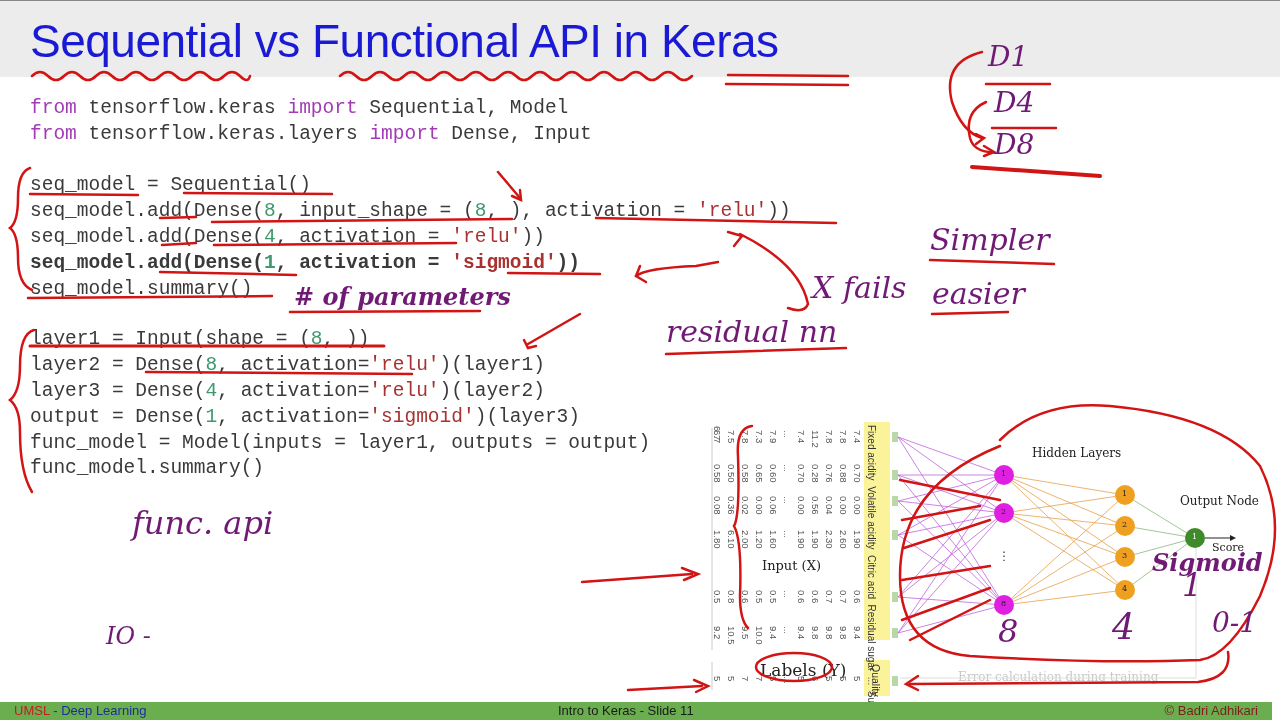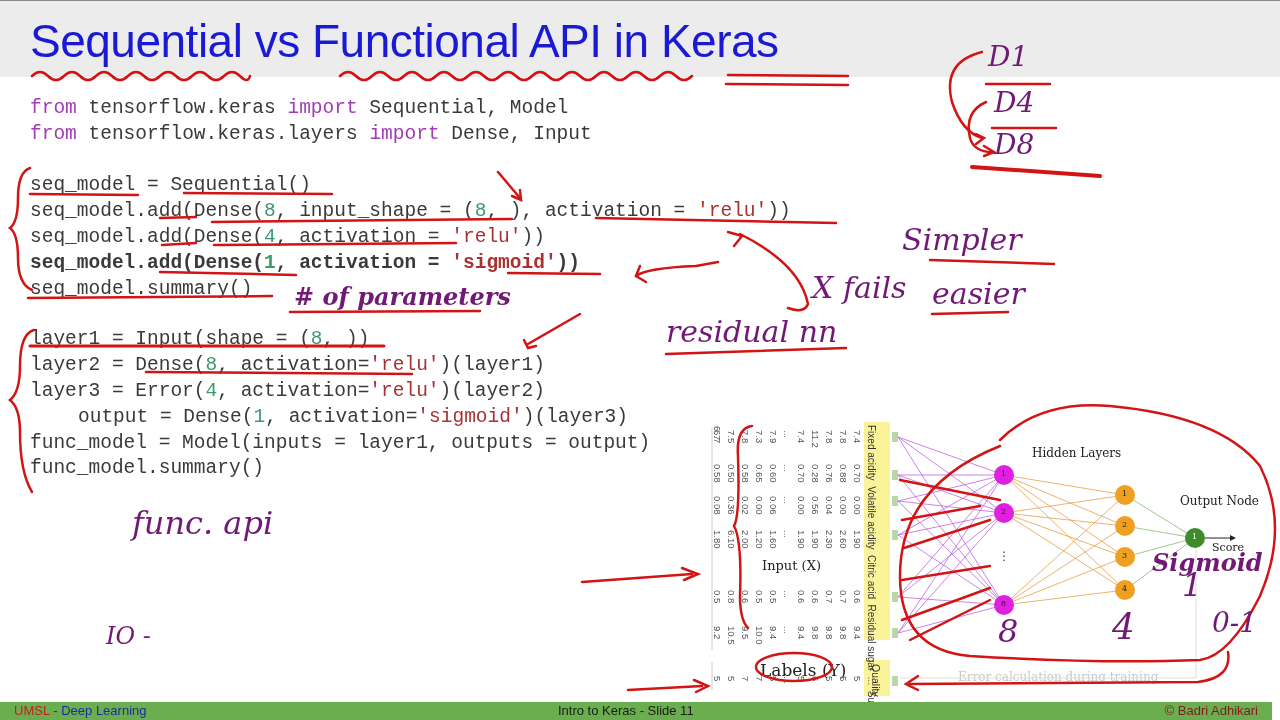--- a/index.html
+++ b/index.html
@@ -33,22 +33,22 @@
 <div class="code" style="top:121px;"><span class="kw">from</span><span> tensorflow.keras.layers </span><span class="kw">import</span><span> Dense, Input</span></div>
 
 <div class="code" style="top:172px;"><span>seq_model = Sequential()</span></div>
 <div class="code" style="top:198px;"><span>seq_model.add(Dense(</span><span class="num">8</span><span>, input_shape = (</span><span class="num">8</span><span>, ), activation = </span><span class="str">'relu'</span><span>))</span></div>
 <div class="code" style="top:224px;"><span>seq_model.add(Dense(</span><span class="num">4</span><span>, activation = </span><span class="str">'relu'</span><span>))</span></div>
 <div class="code" style="top:250px;font-weight:bold;"><span>seq_model.add(Dense(</span><span class="num">1</span><span>, activation = </span><span class="str">'sigmoid'</span><span>))</span></div>
 <div class="code" style="top:276px;text-align:center;"><span>seq_model.summary()</span></div>
 
 <div class="code" style="top:326px;"><span>layer1 = Input(shape = (</span><span class="num">8</span><span>, ))</span></div>
 <div class="code" style="top:352px;"><span>layer2 = Dense(</span><span class="num">8</span><span>, activation=</span><span class="str">'relu'</span><span>)(layer1)</span></div>
-<div class="code" style="top:378px;"><span>layer3 = Error(</span><span class="num">4</span><span>, activation=</span><span class="str">'relu'</span><span>)(layer2)</span></div>
-<div class="code" style="top:404px;margin-left:48px;"><span>output = Dense(</span><span class="num">1</span><span>, activation=</span><span class="str">'sigmoid'</span><span>)(layer3)</span></div>
+<div class="code" style="top:378px;"><span>layer3 = Dense(</span><span class="num">4</span><span>, activation=</span><span class="str">'relu'</span><span>)(layer2)</span></div>
+<div class="code" style="top:404px;"><span>output = Dense(</span><span class="num">1</span><span>, activation=</span><span class="str">'sigmoid'</span><span>)(layer3)</span></div>
 <div class="code" style="top:430px;"><span>func_model = Model(inputs = layer1, outputs = output)</span></div>
 <div class="code" style="top:455px;"><span>func_model.summary()</span></div>
 
 <div class="feat-band"></div>
 <div class="label-band"></div>
 <div class="vtext" style="left:866px; top:425px; height:215px; font-size:10px; line-height:11px;">
   <span>Fixed acidity</span>&nbsp;
   <span>Volatile acidity</span>&nbsp;
   <span>Citric acid</span>&nbsp;
   <span>Residual sugar</span>&nbsp;
@@ -301,21 +301,21 @@
       <path d="M904 548 L990 520"></path>
     <path d="M902 580 L990 566"></path>
       <path d="M902 620 L990 588"></path>
       <path d="M910 640 L990 600"></path>
   </g>
 </svg>
 
 <div class="hand" style="left:988px; top:40px; font-size:28px;">D1</div>
 <div class="hand" style="left:994px; top:86px; font-size:28px;">D4</div>
 <div class="hand" style="left:994px; top:128px; font-size:28px;">D8</div>
-<div class="hand" style="left:902px; top:222px; font-size:30px;font-style:italic;">Simpler</div>
+<div class="hand" style="left:930px; top:222px; font-size:30px;font-style:italic;">Simpler</div>
 <div class="hand" style="left:932px; top:276px; font-size:30px;">easier</div>
 <div class="hand" style="left:812px; top:270px; font-size:30px;">X fails</div>
 <div class="hand" style="left:666px; top:314px; font-size:30px;">residual nn</div>
 <div class="hand" style="left:294px; top:282px; font-size:24px; font-weight:bold;"># of parameters</div>
 <div class="hand" style="left:132px; top:504px; font-size:32px;">func. api</div>
 <div class="hand" style="left:106px; top:622px; font-size:24px;">IO -</div>
 <div class="hand" style="left:1152px; top:548px; font-size:24px; font-weight:bold;">Sigmoid</div>
 <div class="hand" style="left:998px; top:612px; font-size:32px;">8</div>
 <div class="hand" style="left:1112px; top:606px; font-size:36px;">4</div>
 <div class="hand" style="left:1182px; top:566px; font-size:32px;">1</div>

